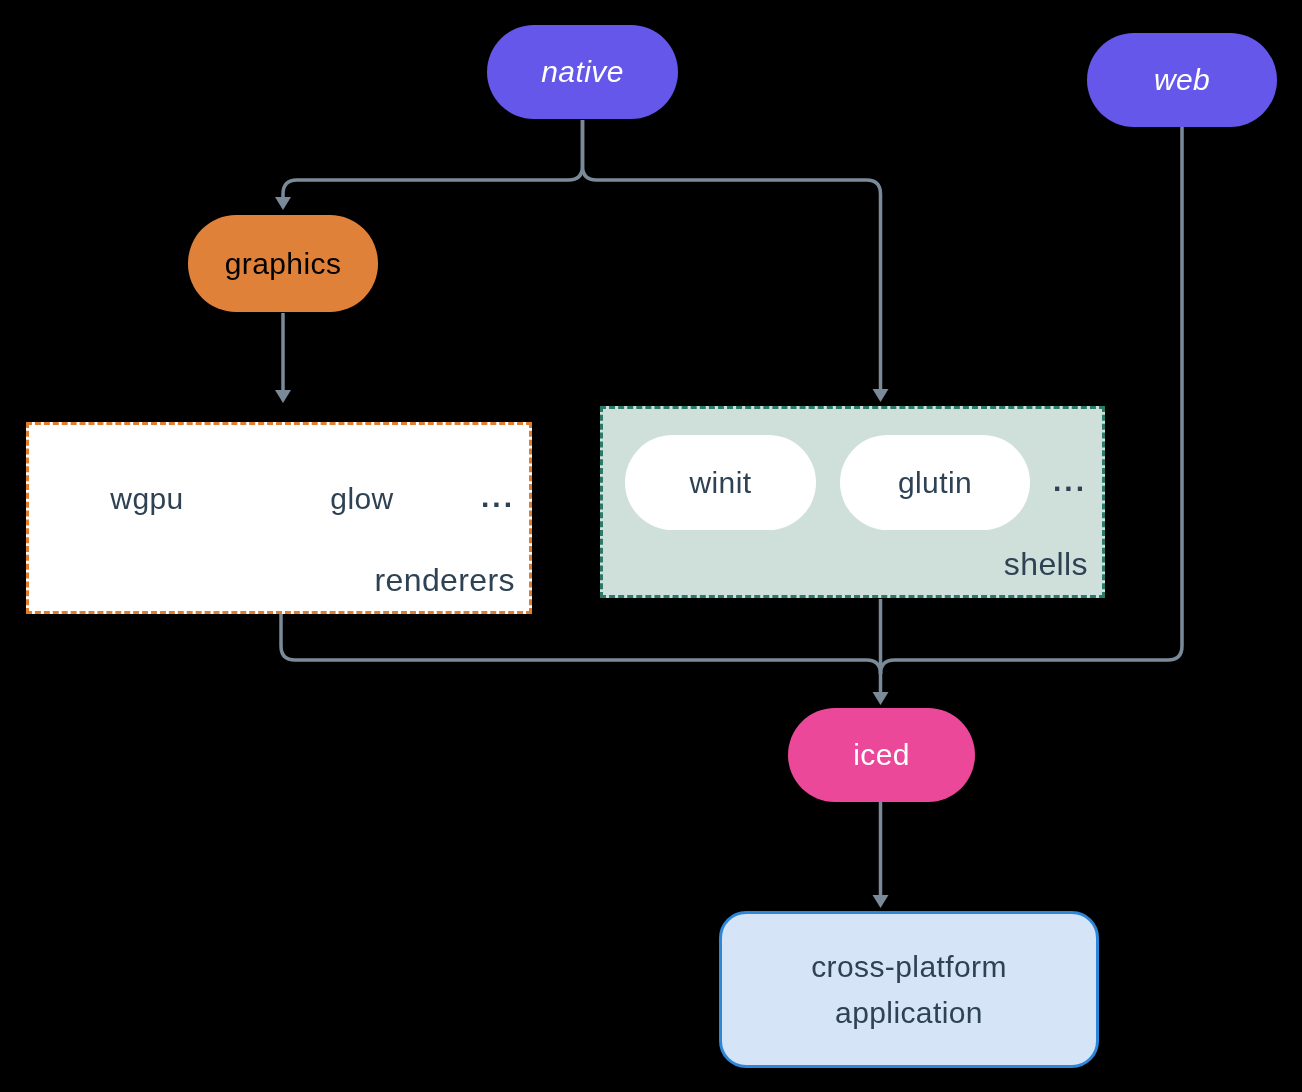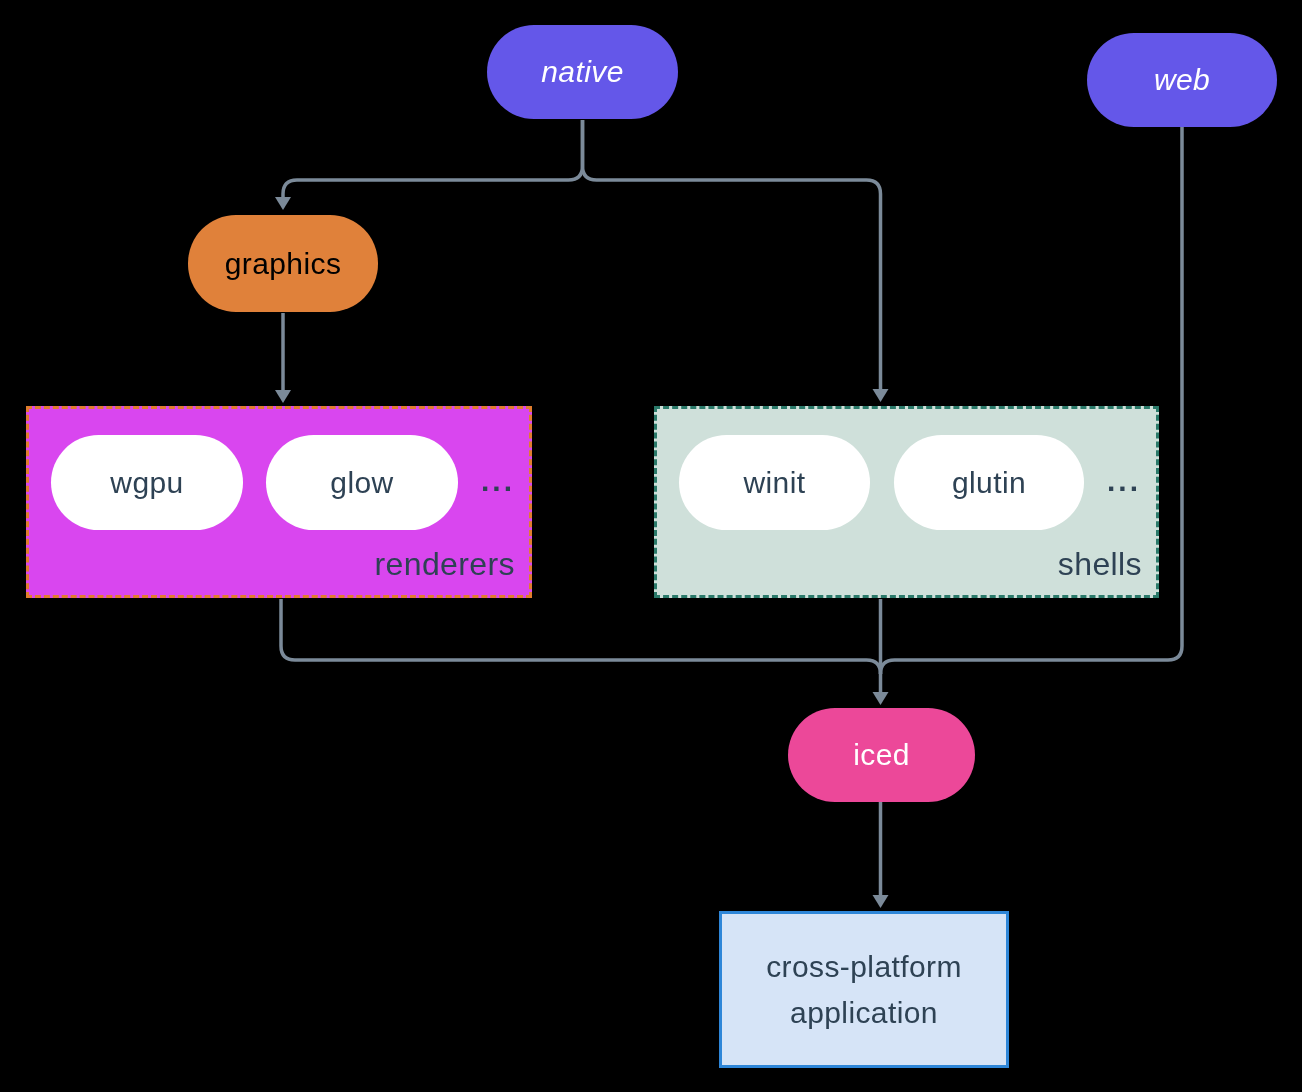--- a/index.html
+++ b/index.html
@@ -36,22 +36,23 @@
   .pill.purple  { background: #6457e9; color: #ffffff; font-style: italic; }
   .pill.orange  { background: #e0813a; color: #000000; }
   .pill.blue    { background: #ec4899; color: #ffffff; }
   .pill.white   { background: #ffffff; color: #2e4254; }
   .group {
     position: absolute;
     box-sizing: border-box;
     z-index: 1;
   }
   .group.renderers {
-    background: #d946ef;
+    background: #ffffff;
     border: 3px dashed #e07d2e;
+    margin-top: 16px;
   }
   .group.shells {
     background: #cfe0da;
     border: 3px dashed #2b7a6a;
   }
   .group-label {
     position: absolute;
     right: 14px;
     bottom: 12px;
     font-size: 32px;
@@ -120,27 +121,27 @@
 
   <div class="node pill orange" style="left:188px; top:215px; width:190px; height:97px;">graphics</div>
 
   <div class="group renderers" style="left:26px; top:406px; width:506px; height:192px;">
     <div class="node pill white" style="left:22px; top:26px; width:192px; height:95px;">wgpu</div>
     <div class="node pill white" style="left:237px; top:26px; width:192px; height:95px;">glow</div>
     <div class="ellipsis" style="left:452px; top:55px;">...</div>
     <div class="group-label">renderers</div>
   </div>
 
-  <div class="group shells" style="left:654px; top:406px; width:505px; height:192px;">
+  <div class="group shells" style="left:600px; top:406px; width:505px; height:192px;">
     <div class="node pill white" style="left:22px; top:26px; width:191px; height:95px;">winit</div>
     <div class="node pill white" style="left:237px; top:26px; width:190px; height:95px;">glutin</div>
     <div class="ellipsis" style="left:450px; top:55px;">...</div>
     <div class="group-label">shells</div>
   </div>
 
   <div class="node pill blue" style="left:788px; top:708px; width:187px; height:94px;">iced</div>
 
-  <div class="app-box" style="left:719px; top:911px; width:290px; height:157px;">
+  <div class="app-box" style="left:719px; top:911px; width:380px; height:157px;border-radius:27px;">
     <div class="line">cross-platform</div>
     <div class="line">application</div>
   </div>
 
 </div>
 
 </body></html>

